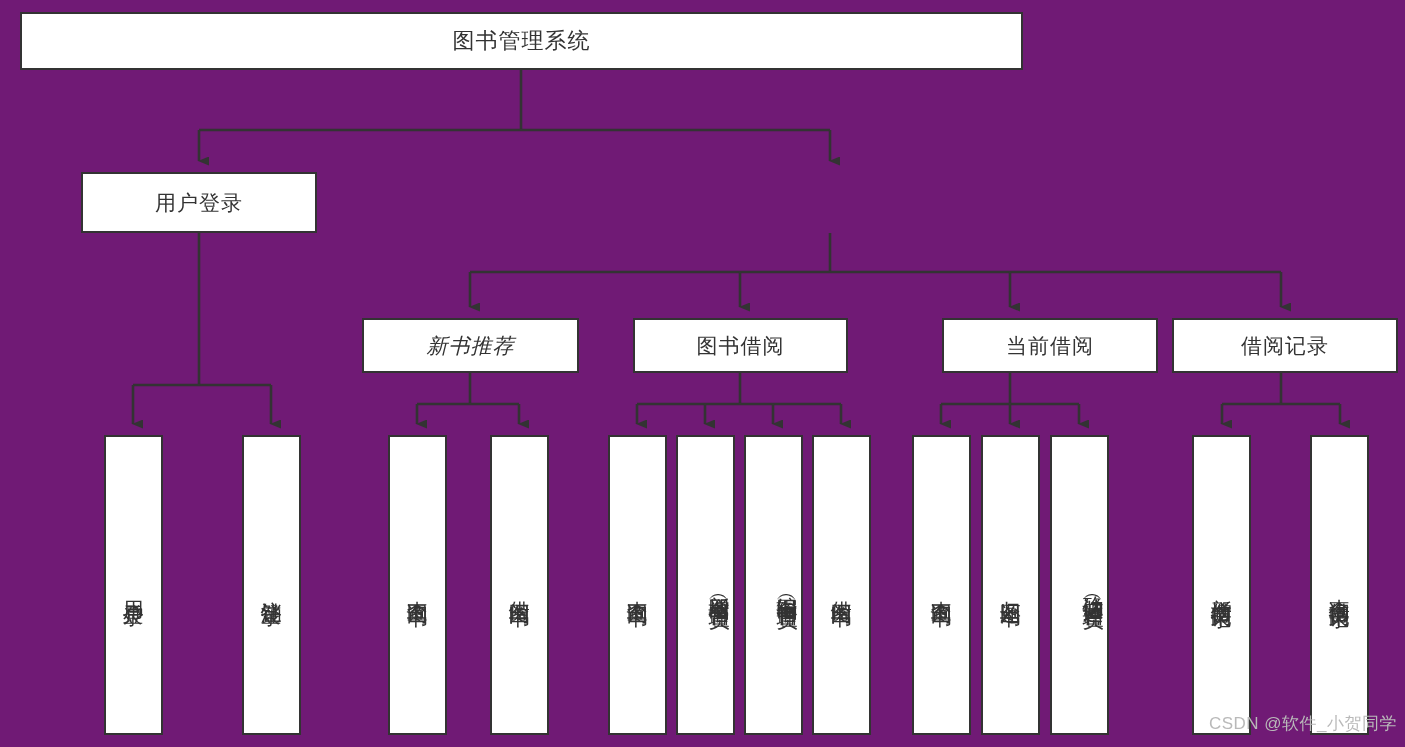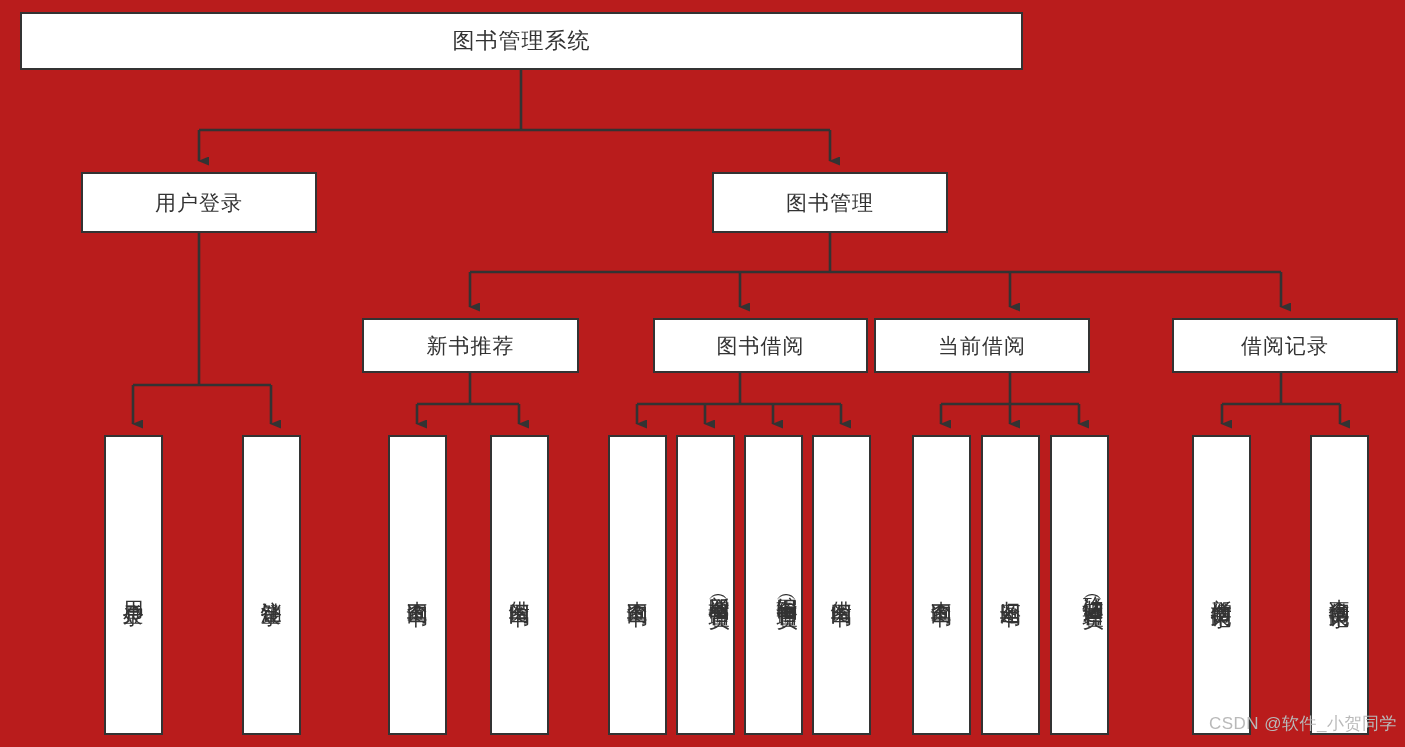--- a/index.html
+++ b/index.html
@@ -8,21 +8,21 @@
     padding: 0;
     background: #ffffff;
   }
   body {
     font-family: "Liberation Sans", "DejaVu Sans", sans-serif;
   }
   #canvas {
     position: relative;
     width: 1405px;
     height: 747px;
-    background: #b91c1c;
+    background: #701a75;
     overflow: hidden;
   }
   svg.wires {
     position: absolute;
     left: 0;
     top: 0;
     width: 1405px;
     height: 747px;
     pointer-events: none;
   }
@@ -126,31 +126,28 @@
     </g>
   </svg>
 
   <div class="node horiz" id="root-node" style="left:20px; top:12px; width:1003px; height:58px;">
     <span class="lbl">图书管理系统</span>
   </div>
 
   <div class="node horiz" style="left:81px; top:172px; width:236px; height:61px;">
     <span class="lbl">用户登录</span>
   </div>
-  <div class="node horiz" style="left:712px; top:172px; width:236px; height:61px;">
-    <span class="lbl">图书管理</span>
-  </div>
 
-  <div class="node horiz" style="left:362px; top:318px; width:217px; height:55px;">
+  <div class="node horiz" style="left:362px; top:318px; width:217px; height:55px;font-style:italic;">
     <span class="lbl">新书推荐</span>
   </div>
-  <div class="node horiz" style="left:633px; top:318px; width:215px; height:55px;margin-left:20px;">
+  <div class="node horiz" style="left:633px; top:318px; width:215px; height:55px;">
     <span class="lbl">图书借阅</span>
   </div>
-  <div class="node horiz" style="left:874px; top:318px; width:216px; height:55px;">
+  <div class="node horiz" style="left:942px; top:318px; width:216px; height:55px;">
     <span class="lbl">当前借阅</span>
   </div>
   <div class="node horiz" style="left:1172px; top:318px; width:226px; height:55px;">
     <span class="lbl">借阅记录</span>
   </div>
 
   <div class="node vert mid" style="left:104px; top:435px; width:59px; height:300px;">
     <span class="lbl">用户登录</span>
   </div>
   <div class="node vert mid" style="left:242px; top:435px; width:59px; height:300px;">

